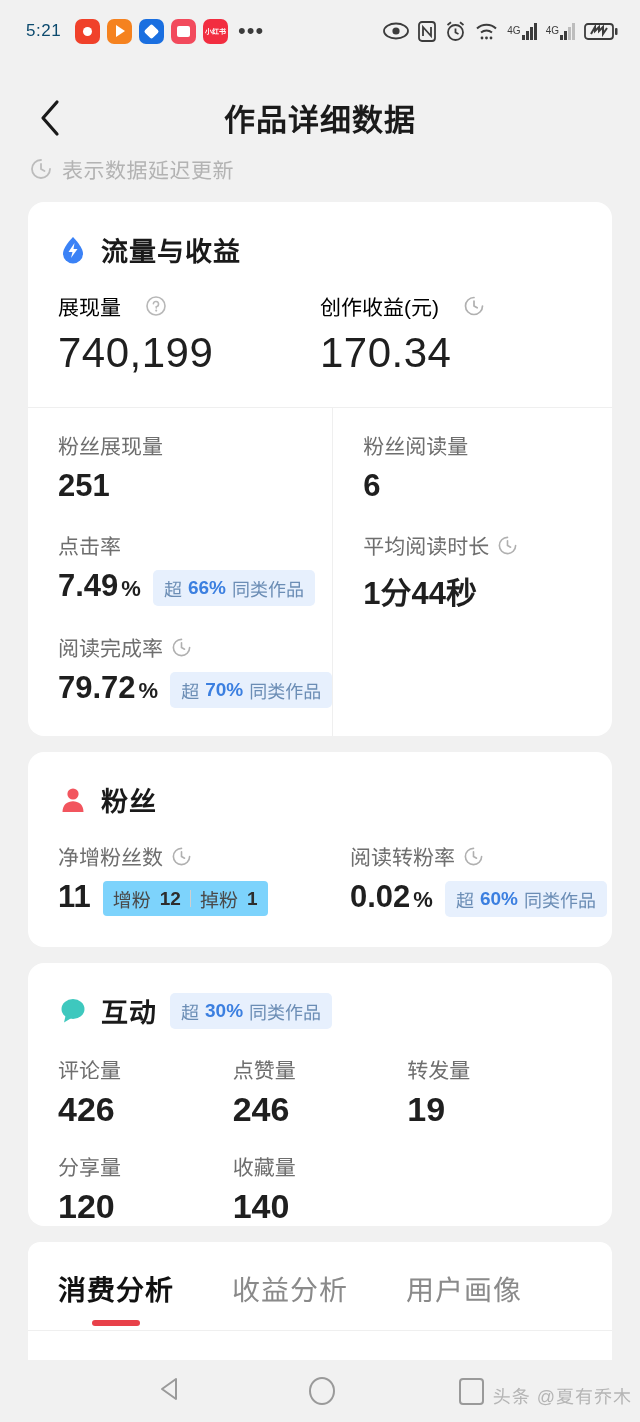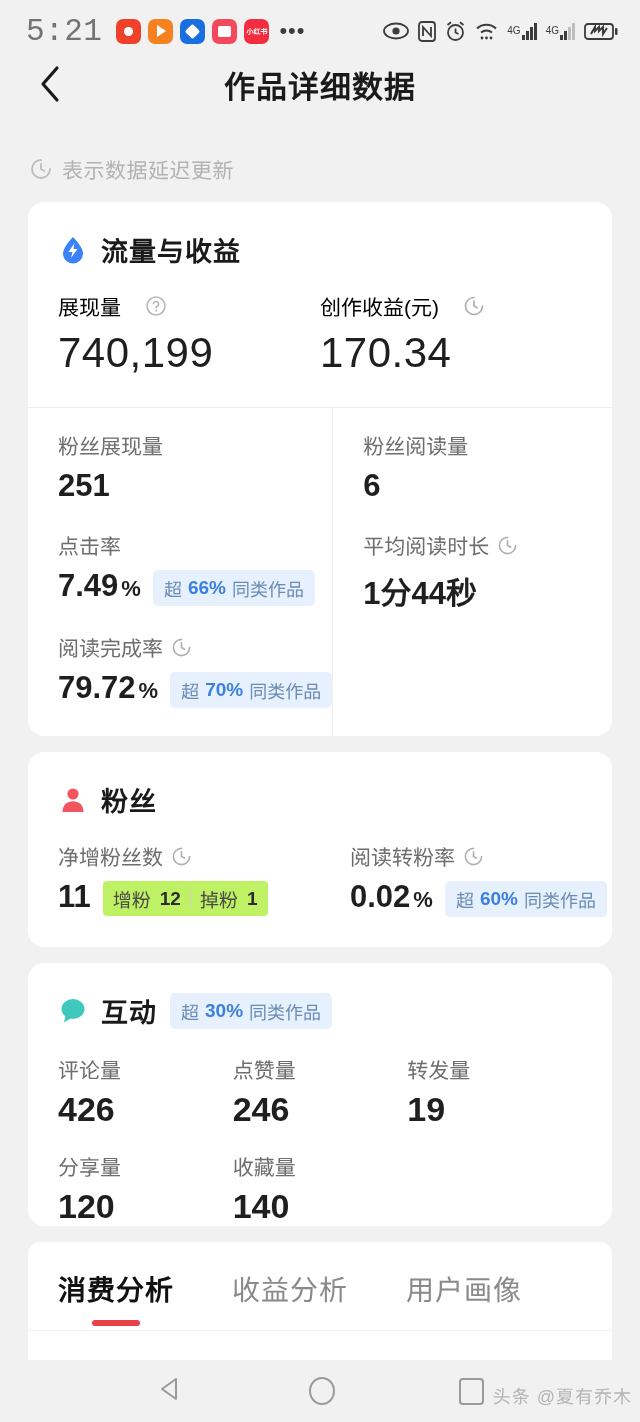--- a/index.html
+++ b/index.html
@@ -9,21 +9,21 @@
     font-family:"Liberation Sans","DejaVu Sans",sans-serif;
     overflow:hidden;
   }
   .screen{ position:relative; width:640px; height:1422px; background:#f1f1f1; }
 
   
   .statusbar{
     height:62px; display:flex; align-items:center;
     padding:0 22px 0 26px; background:#f1f1f1;
   }
-  .sb-time{ font-size:31px; color:#737373; letter-spacing:.5px; font-weight:400;font-family:Liberation Mono, monospace; }
+  .sb-time{ font-size:17px; color:#0c4a6e; letter-spacing:.5px; font-weight:400; }
   .sb-apps{ display:flex; align-items:center; gap:7px; margin-left:14px; }
   .appicon{ width:25px; height:25px; border-radius:7px; position:relative;
             display:flex; align-items:center; justify-content:center;
             font-size:8px; color:#fff; overflow:hidden; }
   .ai-red{ background:#f0412a; }
   .ai-orange{ background:#f5821f; }
   .ai-blue{ background:#1a6fe0; }
   .ai-pink{ background:#f24a5c; }
   .ai-rose{ background:#f22d40; }
   .dot-w{ width:9px;height:9px;border-radius:50%;background:#fff; }
@@ -32,21 +32,21 @@
   .sq-w{ width:13px;height:11px;background:#fff;border-radius:2px;}
   .tx-w{ font-size:7px;font-weight:bold;line-height:1;text-align:center;}
   .sb-more{ margin-left:10px; color:#3c3c3c; font-size:22px; letter-spacing:1px; line-height:10px;}
   .sb-right{ margin-left:auto; display:flex; align-items:center; gap:9px; }
   .sb-right svg{ display:block; }
   .sig-label{ font-size:10px; color:#3c3c3c; align-self:flex-start; margin-top:2px; }
   .sig-wrap{ display:flex; align-items:flex-end; gap:1px; }
   .bar{ width:3px; background:#3c3c3c; }
 
   
-  .navbar{ height:78px; display:flex; align-items:flex-start; position:relative; padding:0 28px;font-family:Liberation Serif, serif; }
+  .navbar{ height:78px; display:flex; align-items:flex-end; position:relative; padding:0 28px;font-family:Liberation Serif, serif; }
   .back-btn{ width:44px; height:44px; display:flex; align-items:center; justify-content:center; }
   .nav-title{
     position:absolute; left:0; right:0; text-align:center;
     font-size:31px; font-weight:700; color:#1a1a1a; letter-spacing:1px;
     pointer-events:none;
   }
 
   
   .delay-note{ display:flex; align-items:center; gap:10px; padding:14px 32px 18px 30px;text-align:right; }
   .delay-text{ font-size:21px; color:#b3b3b3; letter-spacing:.5px; }
@@ -78,21 +78,21 @@
   .cell{ margin-bottom:26px; }
   .cell:last-child{ margin-bottom:0; }
   .c-label{ display:flex; align-items:center; gap:8px; font-size:21px; color:#6e6e6e; }
   .c-valrow{ display:flex; align-items:baseline; gap:12px; margin-top:8px; flex-wrap:nowrap; }
   .c-value{ font-size:31px; font-weight:700; color:#1f1f1f; }
   .c-unit{ font-size:22px; font-weight:700; color:#1f1f1f; margin-left:-9px; }
   .pad-b{ padding-bottom:28px; }
 
   .grey-pill{
     display:inline-flex; align-items:center; gap:9px;
-    background:#bef264; border-radius:4px; padding:4px 10px;
+    background:#7dd3fc; border-radius:4px; padding:4px 10px;
     font-size:19px; color:#4a4a4a;
   }
   .grey-pill .gn{ font-weight:600; color:#2d2d2d; }
   .vline{ width:1px; height:17px; background:#cfcfcf; display:inline-block; }
 
   
   .i-row{ display:flex; padding:0 30px; }
   .i-cell{ flex:1; }
   .i-label{ font-size:21px; color:#6e6e6e; }
   .i-value{ font-size:34px; font-weight:700; color:#1f1f1f; margin-top:6px; }

